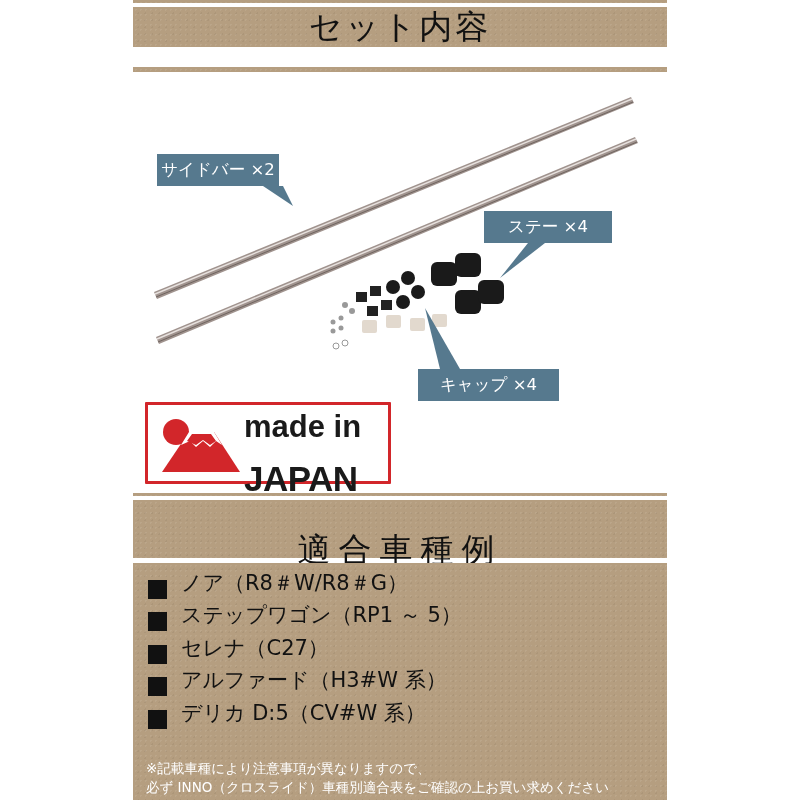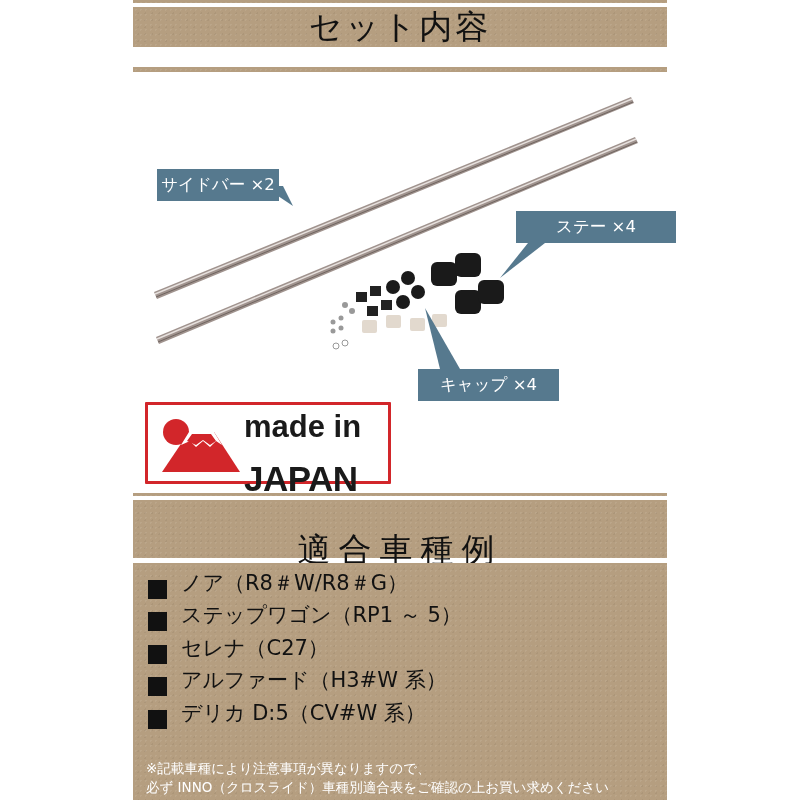--- a/index.html
+++ b/index.html
@@ -15,22 +15,22 @@
     .header2 { top: 500px; height: 58px; display: flex; align-items: center; justify-content: center; }
     .header2 .header-text { letter-spacing: 8px; margin-top: 43px; }
     .list-panel { top: 563px; height: 237px; }
     .list { position: absolute; left: 148px; top: 566px; }
     .list-item { font-size: 21px; color: #111; height: 32.5px; line-height: 32px; white-space: nowrap; display: flex; align-items: flex-end; gap: 12px; }
     .bullet { display: inline-block; width: 19px; height: 19px; background: #111; margin-right: 2px; }
     .note { position: absolute; left: 146px; top: 759px; font-size: 13.5px; color: #fff; line-height: 19px; white-space: nowrap; }
 
     .photo { position: absolute; left: 133px; top: 80px; width: 534px; height: 310px; }
     .callout { position: absolute; background: #56798e; color: #fff; font-size: 16.5px; display: flex; align-items: center; justify-content: center; }
-    .c1 { left: 157px; top: 154px; width: 122px; height: 32px; margin-top: 15px; }
-    .c2 { left: 516px; top: 211px; width: 160px; height: 32px; text-align: right; }
+    .c1 { left: 157px; top: 154px; width: 122px; height: 32px; }
+    .c2 { left: 484px; top: 211px; width: 128px; height: 32px; text-align: right; }
     .c3 { left: 418px; top: 369px; width: 141px; height: 32px; }
 
     .badge { position: absolute; left: 145px; top: 402px; width: 246px; height: 82px; border: 3px solid #d2262a; border-radius: 1px; box-sizing: border-box; background: #fff; }
     .badge-text { position: absolute; left: 96px; top: 6px; color: #1a1a1a; font-family: "Liberation Sans", sans-serif; font-weight: bold; line-height: 1; }
     .badge-l1 { font-size: 31px; letter-spacing: 0px; }
     .badge-l2 { font-size: 35px; margin-top: 19px; letter-spacing: -0.5px; }
   </style>
 </head>
 <body>
 

